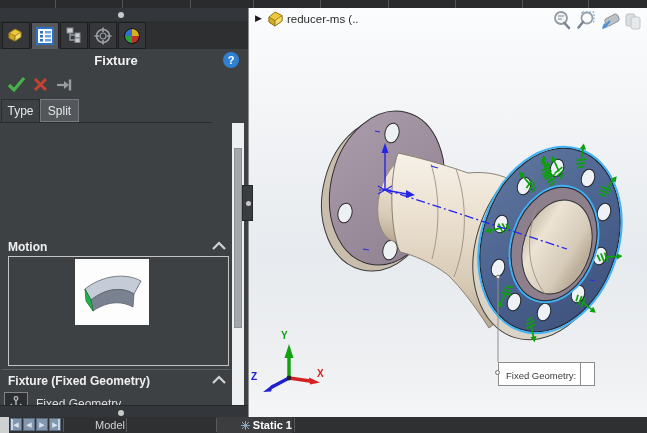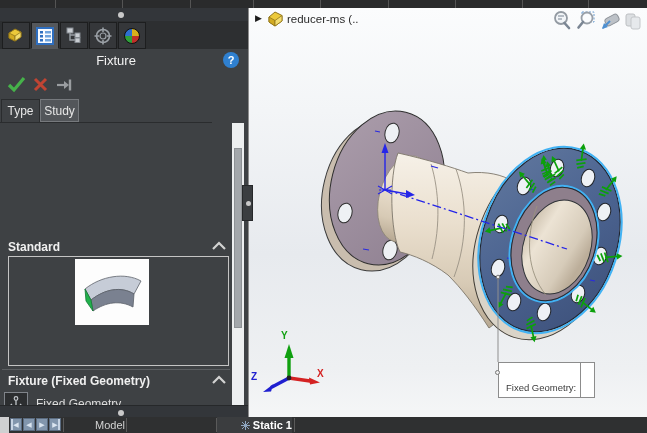--- a/index.html
+++ b/index.html
@@ -16,21 +16,21 @@
   .splitter-h { position:absolute; left:0; width:248px; background:#33363a; }
   .splitter-h .dot { position:absolute; left:118px; top:4px; width:6px; height:6px; border-radius:50%; background:#c9c9c9; }
   .splitter-top { top:0; height:13px; }
   .splitter-bottom { top:397px; height:12px; border-top:1px solid #26282a; }
 
   .mgr-tabs { position:absolute; left:0; top:13px; width:248px; height:28px; background:#2d2f31; }
   .mgr-tab { position:absolute; top:1px; width:28px; height:27px; background:#35373a; border:1px solid #1d1e1f; display:flex; align-items:center; justify-content:center; }
   .mgr-tab.active { background:#55585c; border-bottom-color:#55585c; }
 
   .pm-header { position:absolute; left:0; top:41px; width:248px; height:24px; }
-  .pm-title { position:absolute; left:0; top:4px; width:232px; text-align:center; color:#f2f2f2; font-size:13px; font-weight:normal; }
+  .pm-title { position:absolute; left:0; top:4px; width:232px; text-align:center; color:#f2f2f2; font-size:13px; font-weight:bold; }
   .help-badge { position:absolute; left:223px; top:3px; width:16px; height:16px; border-radius:50%; background:#2f80d0; color:#fff; font-size:11px; font-weight:bold; text-align:center; line-height:16px; }
 
   .pm-actions { position:absolute; left:0; top:65px; width:248px; height:24px; }
   .pm-actions svg { position:absolute; top:2px; }
 
   .pm-subtabs { position:absolute; left:0; top:91px; width:212px; height:24px; border-bottom:1px solid #2a2c2e; }
   .subtab { position:absolute; top:0; height:23px; width:39px; text-align:center; line-height:23px; font-size:12px; color:#e6e6e6; }
   .subtab.active { background:#3e4144; border:1px solid #2a2c2e; border-bottom:none; }
   .subtab.inactive { background:#53565a; border:1px solid #76797d; left:40px; }
 
@@ -61,21 +61,21 @@
 
   .vp-header { position:absolute; left:0; top:0; width:399px; height:26px; }
   .flyout-arrow { position:absolute; left:6px; top:5px; font-size:9px; color:#1b1b1b; }
   .doc-icon { position:absolute; left:17px; top:2px; }
   .doc-label { position:absolute; left:38px; top:5px; font-size:11.5px; color:#2b2b2b; }
 
   .vp-tools { position:absolute; right:4px; top:1px; height:24px; }
   .vp-tool { position:absolute; top:1px; width:22px; height:22px; }
 
   .callout { position:absolute; left:249px; top:354px; display:flex; z-index:5; }
-  .callout-text { background:#fff; border:1px solid #8c8c8c; font-size:9.5px; color:#3a3a3a; padding:19px 4px 4px 7px; white-space:nowrap; }
+  .callout-text { background:#fff; border:1px solid #8c8c8c; font-size:9.5px; color:#3a3a3a; padding:7px 4px 4px 7px; white-space:nowrap; }
   .callout-box { width:14px; background:#fff; border:1px solid #8c8c8c; border-left:none; }
   .callout-anchor { position:absolute; left:-3px; top:8px; width:5px; height:5px; border:1px solid #777; border-radius:50%; background:#eee; }
 
   .triad-label { position:absolute; font-size:10px; font-weight:bold; z-index:4; }
   .triad-x { left:68px; top:360px; color:#d42222; }
   .triad-y { left:32px; top:322px; color:#11a011; }
   .triad-z { left:2px; top:363px; color:#2020d0; }
 
   
   .bottom-bar { position:absolute; left:0; top:417px; width:647px; height:16px; background:#2f3031; }
@@ -171,26 +171,26 @@
       </svg>
       <svg width="18" height="20" viewBox="0 0 18 20" style="left:56px">
         <path d="M1,10 L8,10" stroke="#9a9da0" stroke-width="2.2"></path>
         <polygon points="8,6 8,14 13,10" fill="#9a9da0"></polygon>
         <path d="M14,4.5 L14,15.5" stroke="#9a9da0" stroke-width="2.4"></path>
       </svg>
     </div>
 
     <div class="pm-subtabs">
       <div class="subtab active" style="left:1px">Type</div>
-      <div class="subtab inactive">Study</div>
+      <div class="subtab inactive">Split</div>
     </div>
 
     <div class="pm-body">
 
-      <div class="sec-header" style="top:117px">Standard</div>
+      <div class="sec-header" style="top:117px">Motion</div>
       <svg class="chevron" style="left:210px; top:117px" viewBox="0 0 18 12">
         <path d="M3,9 L9,3 L15,9" fill="none" stroke="#d2d2d2" stroke-width="2.2"></path>
       </svg>
 
       <div class="example-box">
         <div class="example-thumb">
           <svg width="74" height="66" viewBox="0 0 74 66">
             <path d="M10,30 C26,17 50,13 66,22 L59,35 C46,27 30,30 16,41 Z" fill="#c6ccd7" stroke="#5a5f68" stroke-width="0.8"></path>
             <path d="M16,41 C30,30 46,27 59,35 L58,48 C45,41 31,43 18,52 Z" fill="#7a8190" stroke="#5a5f68" stroke-width="0.8"></path>
             <polygon points="10,30 16,41 18,52 11,42" fill="#22b14c" stroke="#127a33" stroke-width="0.8"></polygon>

